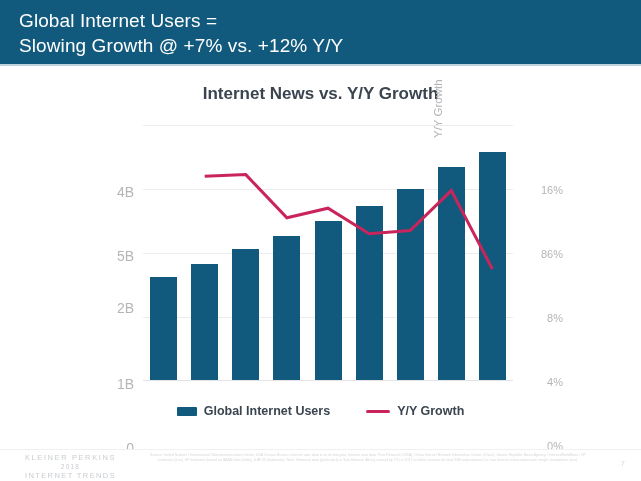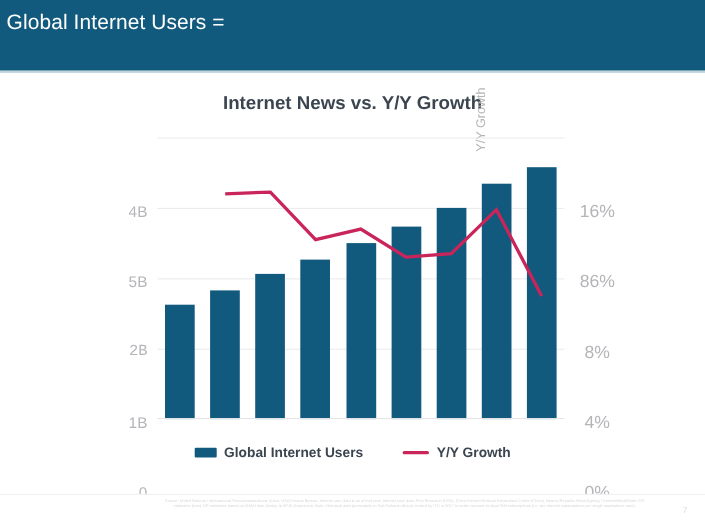--- a/index.html
+++ b/index.html
@@ -12,21 +12,21 @@
   }
 
   
   .header{
     position:absolute;left:0;top:0;width:641px;height:66px;
     background:#125a7d;
     border-bottom:2px solid #bfd3dd;
     box-sizing:border-box;
   }
   .header-title{
-    position:absolute;left:6px;top:8px;
+    position:absolute;left:19px;top:8px;
     color:#ffffff;
     font-size:19px;
     line-height:25px;
     font-weight:400;
     letter-spacing:0.1px;
     white-space:pre;
   }
 
   
   .chart-wrap{
@@ -56,22 +56,22 @@
   }
 
   .linesvg{position:absolute;left:0;top:0;width:370px;height:256px;overflow:visible;}
 
   
   .ylab{
     position:absolute;text-align:right;width:34px;
     font-size:14px;color:#b5b5b9;
   }
   .ylab-r{
-    position:absolute;text-align:center;width:40px;
-    font-size:16px;color:#b5b5b9;
+    position:absolute;text-align:right;width:40px;
+    font-size:11px;color:#b5b5b9;
   }
   .xlab{
     position:absolute;text-align:center;width:44px;
     font-size:11px;color:#9d9da2;font-weight:bold;
   }
   .axis-title-right{
     position:absolute;left:432px;top:72px;
     width:120px;
     transform:rotate(-90deg);transform-origin:0 0;
     font-size:11.5px;color:#b5b5b9;
@@ -108,32 +108,32 @@
   }
   .pagenum{
     position:absolute;right:16px;top:9px;
     font-size:8px;color:#d8dbde;
   }
 </style>
 </head>
 <body>
 
 <div class="header">
-  <div class="header-title"><span>Global Internet Users =</span><br></div>
+  <div class="header-title"><span>Global Internet Users =</span><br><span>Slowing Growth @ +7% vs. +12% Y/Y</span></div>
 </div>
 
 <div class="chart-wrap">
   <div class="chart-title">Internet News vs. Y/Y Growth</div>
 
   <div class="axis-title-right">Y/Y Growth</div>
 
   <div id="ylabels-left">
       <div class="ylab" style="left: 100px; top: 118px;">4B</div>
       <div class="ylab" style="left: 100px; top: 182px;">5B</div>
-      <div class="ylab" style="left: 100px; top: 246px; font-family: Liberation Mono, monospace;">2B</div>
+      <div class="ylab" style="left: 100px; top: 234px;">2B</div>
       <div class="ylab" style="left: 100px; top: 310px;">1B</div>
       <div class="ylab" style="left: 100px; top: 374px;">0</div>
     </div>
   <div id="ylabels-right">
       <div class="ylab-r" style="left: 523px; top: 118px;">16%</div>
       <div class="ylab-r" style="left: 523px; top: 182px;">86%</div>
       <div class="ylab-r" style="left: 523px; top: 246px;">8%</div>
       <div class="ylab-r" style="left: 523px; top: 310px;">4%</div>
       <div class="ylab-r" style="left: 523px; top: 374px;">0%</div>
     </div>
@@ -179,15 +179,20 @@
       <span class="legend-label">Global Internet Users</span>
     </div>
     <div class="legend-item">
       <span class="swatch-line"></span>
       <span class="legend-label">Y/Y Growth</span>
     </div>
   </div>
 </div>
 
 <div class="footer">
+  <div class="brand">
+    <div class="brand-l1">KLEINER PERKINS</div>
+    <div class="brand-l2">2018</div>
+    <div class="brand-l3">INTERNET TRENDS</div>
+  </div>
   <div class="source">Source: United Nations / International Telecommunications Union, USA Census Bureau, Internet user data is as of mid-year, Internet user data: Pew Research (USA), China Internet Network Information Center (China), Islamic Republic News Agency / InternetWorldStats / KP estimates (Iran), KP estimates based on IAMAI data (India), &amp; APJII (Indonesia).  Note: Historical data (particularly in Sub-Saharan Africa) revised by ITU in 2017 to better account for dual SIM subscriptions (i.e. two Internet subscriptions per single smartphone user).</div>
   <div class="pagenum">7</div>
 </div>
 
 </body></html>

